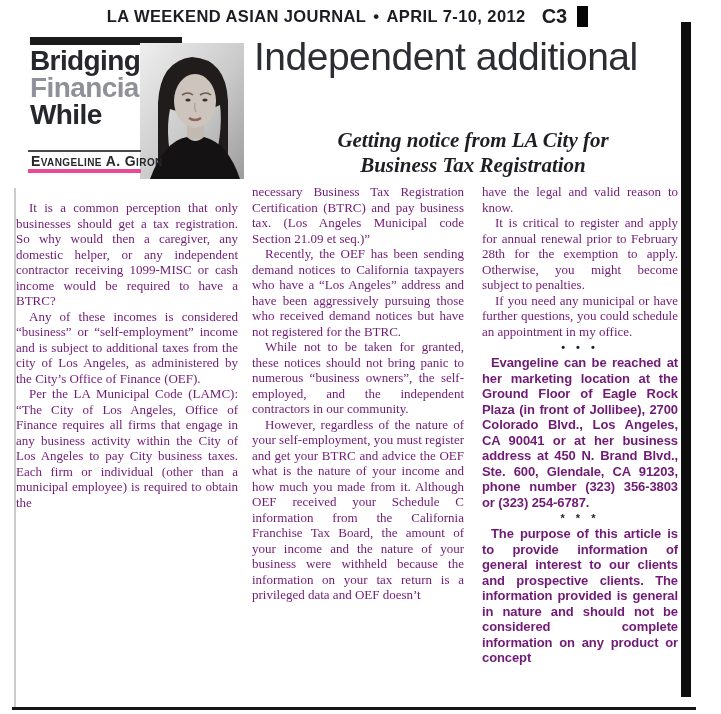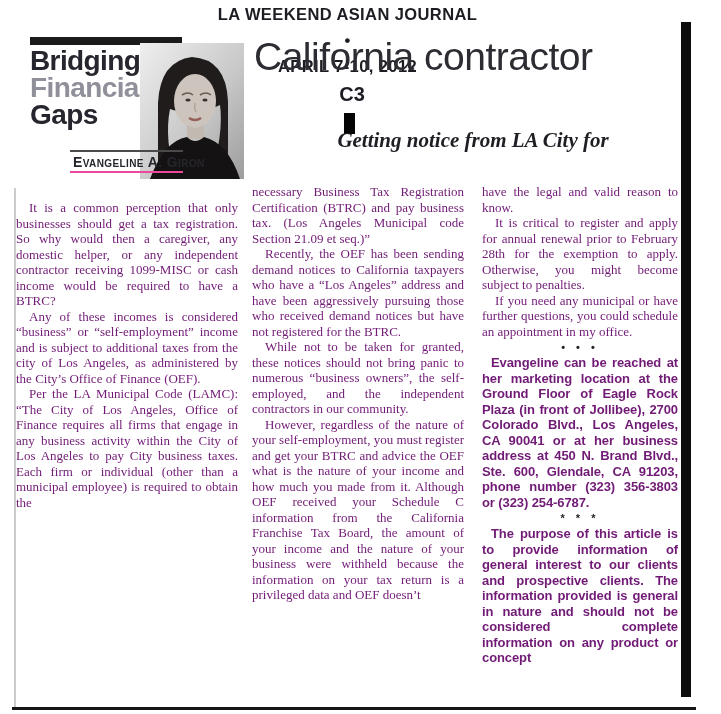--- a/index.html
+++ b/index.html
@@ -2,40 +2,40 @@
 <html><head>
 <meta charset="utf-8">
 <style>
   html,body{margin:0;padding:0;background:#ffffff;}
   .page{position:relative;width:721px;height:714px;background:#ffffff;overflow:hidden;
         font-family:"Liberation Serif",serif;}
 
   
   .masthead{position:absolute;top:5px;left:0;right:26px;display:flex;justify-content:center;
             align-items:center;gap:7px;font-family:"Liberation Sans",sans-serif;
-            font-weight:bold;color:#1c1c22;font-size:16.5px;letter-spacing:.4px;white-space:nowrap;flex-direction:column;}
+            font-weight:bold;color:#1c1c22;font-size:16.5px;letter-spacing:.4px;white-space:nowrap;}
   .masthead .pageno{font-size:20px;margin-left:9px;letter-spacing:0;}
   .cursor-block{width:11px;height:21px;background:#050505;margin-left:3px;}
 
   
   .right-rule{position:absolute;left:681px;top:22px;width:10px;height:675px;background:#0d0d0d;}
   .bottom-rule{position:absolute;left:12px;top:707px;width:684px;height:3px;background:#161616;}
   .left-edge{position:absolute;left:14px;top:188px;width:2px;height:519px;background:#cccccc;}
 
   
   .series-bar{position:absolute;left:30px;top:37px;width:152px;height:8px;background:#1b1b1b;}
   .series-title{position:absolute;left:30px;top:47px;font-family:"Liberation Sans",sans-serif;
                 font-weight:bold;font-size:28px;line-height:27px;letter-spacing:-.6px;color:#26262e;}
   .series-title .gray{color:#90909a;}
   .author-photo{position:absolute;left:140px;top:43px;width:104px;height:136px;display:block;}
   .byline-box{position:absolute;left:28px;top:150px;width:113px;height:23px;
-              border-top:2px solid #4a4a4a;border-bottom:2px solid #ec4899;
+              border-top:2px solid #4a4a4a;border-bottom:4px solid #ec4899;
               display:flex;align-items:center;font-family:"Liberation Sans",sans-serif;
               font-weight:bold;font-variant:small-caps;font-size:14px;letter-spacing:.4px;color:#26262c;
-              padding-left:3px;box-sizing:border-box;white-space:nowrap;margin-left:42px;}
+              padding-left:3px;box-sizing:border-box;white-space:nowrap;}
 
   
   .headline{position:absolute;left:254px;top:34px;width:436px;font-family:"Liberation Sans",sans-serif;
             font-weight:normal;font-size:39px;line-height:45px;letter-spacing:-.5px;color:#2c2c33;}
   .subtitle{position:absolute;left:268px;top:128px;width:410px;text-align:center;
             font-family:"Liberation Serif",serif;font-style:italic;font-weight:bold;
             font-size:21px;line-height:25px;color:#1e1e24;}
 
   
   .col{position:absolute;top:184px;height:524px;overflow:hidden;}
@@ -69,21 +69,21 @@
 
   <div class="right-rule"></div>
   <div class="bottom-rule"></div>
   <div class="left-edge"></div>
 
   <aside>
     <div class="series-bar"></div>
     <div class="series-title">
       <div>Bridging</div>
       <div class="gray">Financial</div>
-      <div>Gaps</div>
+      <div>While</div>
     </div>
     <svg class="author-photo" viewBox="0 0 104 136" preserveAspectRatio="none">
       <defs>
         <linearGradient id="bgGrad" x1="0" y1="0" x2="1" y2="1">
           <stop offset="0" stop-color="#efefef"></stop>
           <stop offset="0.55" stop-color="#c9c9c9"></stop>
           <stop offset="1" stop-color="#9d9d9d"></stop>
         </linearGradient>
       </defs>
       <rect x="0" y="0" width="104" height="136" fill="url(#bgGrad)"></rect>
@@ -102,24 +102,25 @@
 
       <path d="M10,136 Q24,98 47,94 Q55,102 64,94 Q88,100 100,136 Z" fill="#141212"></path>
     </svg>
     <div class="byline-box">
       <span>Evangeline A. Giron</span>
     </div>
   </aside>
 
   <section>
     <h1 class="headline" style="margin:0;font-weight:normal;">
-      <div>California contractor</div>
+      <div>Independent additional</div>
     </h1>
     <h2 class="subtitle" style="margin:0;">
       <div>Getting notice from LA City for</div>
+      <div>Business Tax Registration</div>
     </h2>
   </section>
 
   <main>
     <div class="col col1">
       <p class="ind">It is a common perception that only businesses should get a tax registration. So why would then a caregiver, any domestic helper, or any independent contractor receiving 1099-MISC or cash income would be required to have a BTRC?</p>
       <p class="ind">Any of these incomes is considered “business” or “self-employment” income and is subject to additional taxes from the city of Los Angeles, as administered by the City’s Office of Finance (OEF).</p>
       <p class="ind">Per the LA Municipal Code (LAMC): “The City of Los Angeles, Office of Finance requires all firms that engage in any business activity within the City of Los Angeles to pay City business taxes. Each firm or individual (other than a municipal employee) is required to obtain the</p>
     </div>
 

